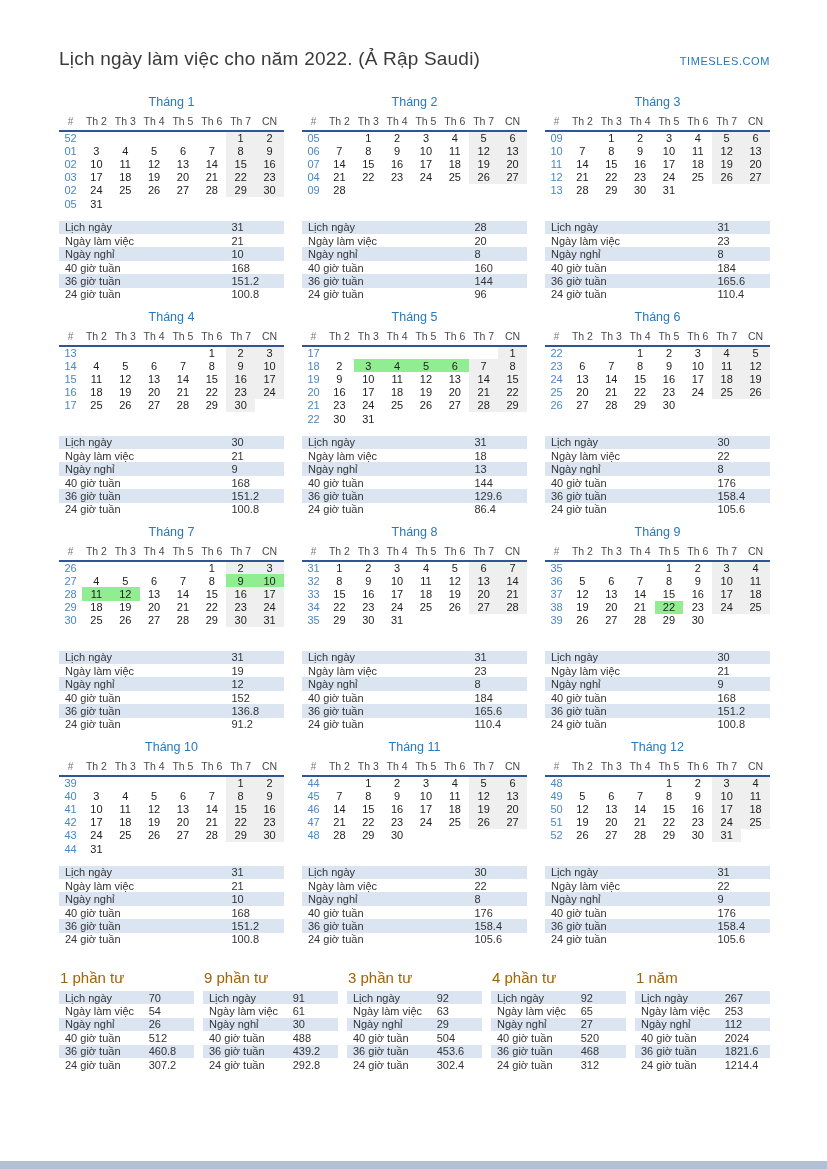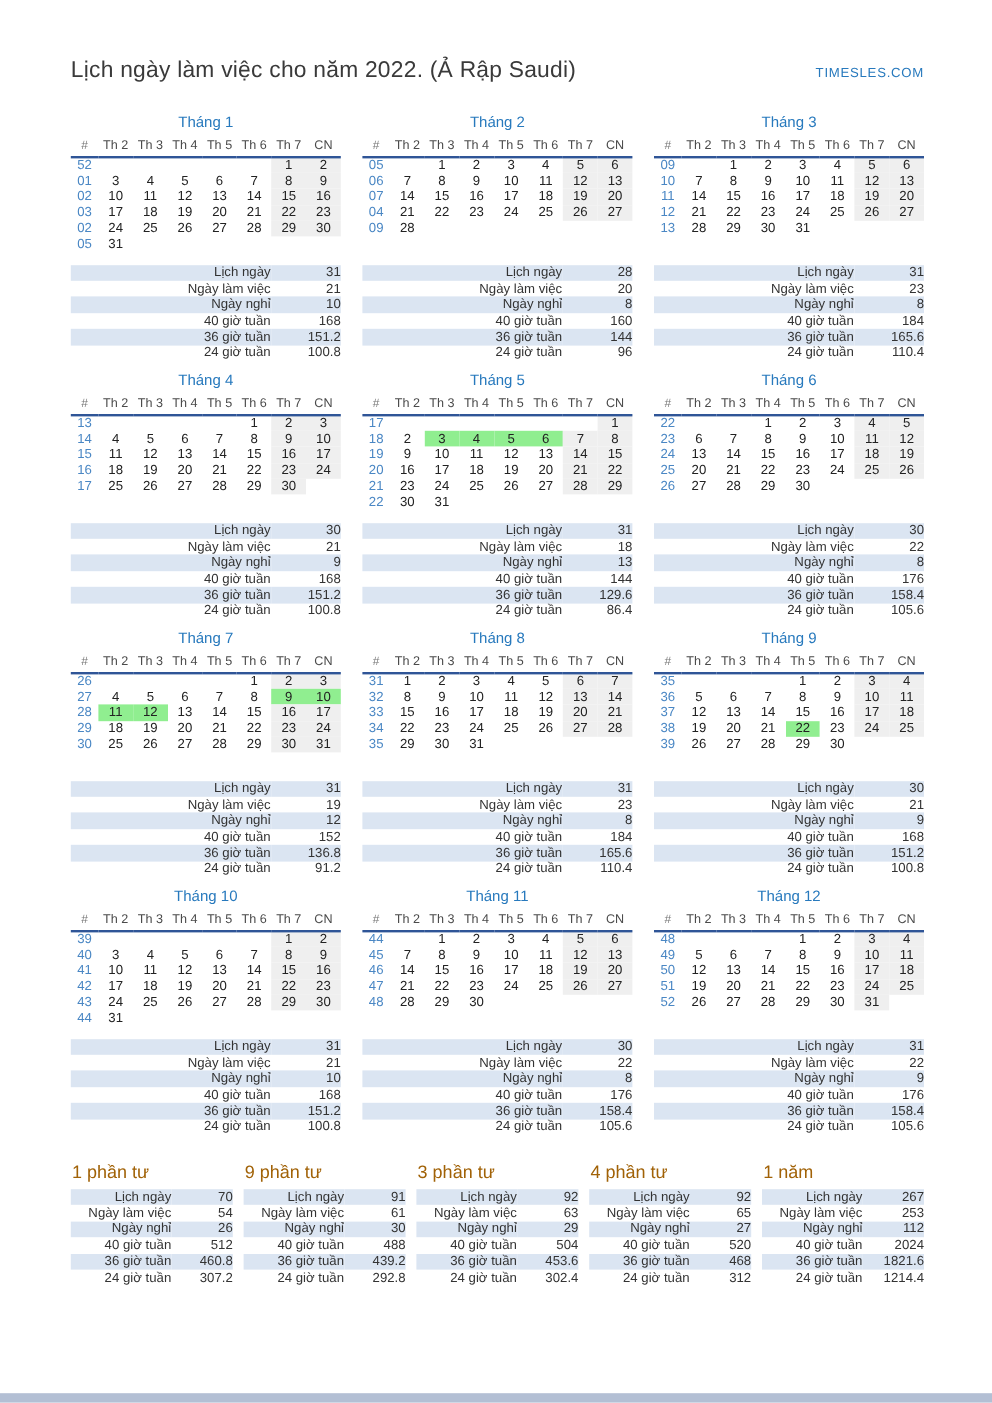--- a/index.html
+++ b/index.html
@@ -36,21 +36,21 @@
   .cal th:first-child, .cal td:first-child { width: 23px; }
   .cal th:first-child { color: #777; font-size: 10px; }
   .cal td {
     font-size: 11px; text-align: center; height: 13.2px; padding: 0; color: #222;
   }
   .cal td.wk { color: var(--week_number, #4a87c4); }
   .cal td.we { background: var(--weekend_bg, #efefef); }
   .cal td.hl { background: var(--holiday, #90ee90); }
 
   
-  table.stats { width: 100%; border-collapse: collapse; text-align: right; }
+  table.stats { width: 100%; border-collapse: collapse; }
   .stats td {
     font-size: 11px; color: #333; height: 13.4px;
     padding: 0.5px 0 0.5px 6px; vertical-align: middle;
   }
   .stats tr:nth-child(odd) { background: var(--stripe, #dbe5f2); }
   .month-cell .stats { margin-top: auto; }
   .month-cell .stats td.sv { width: 26%; }
 
   
   .summary {

